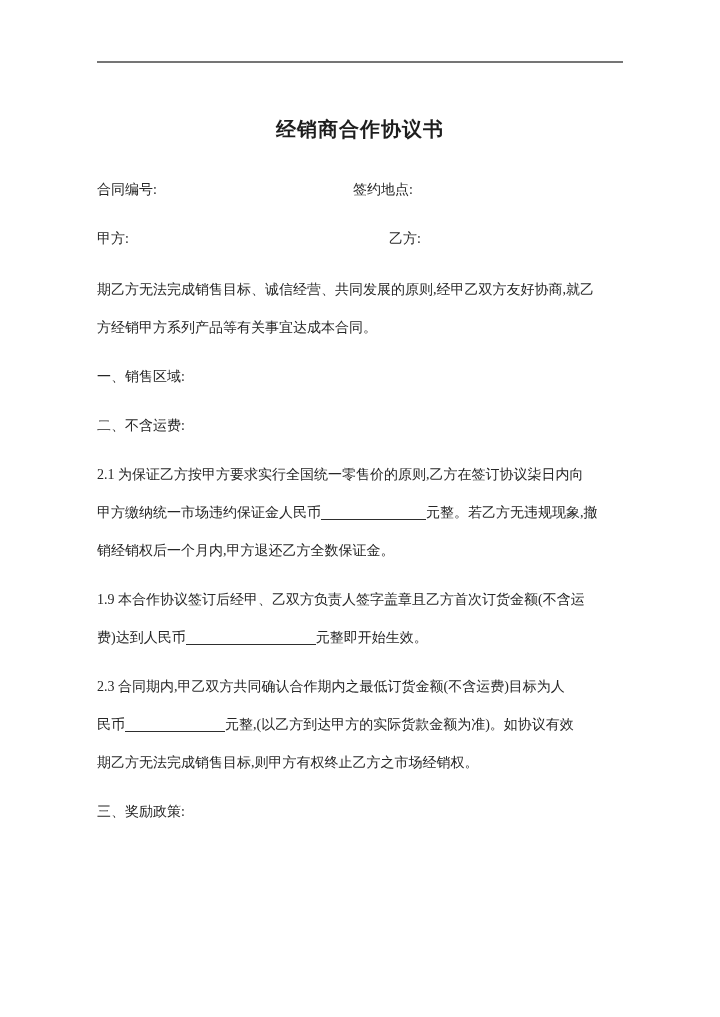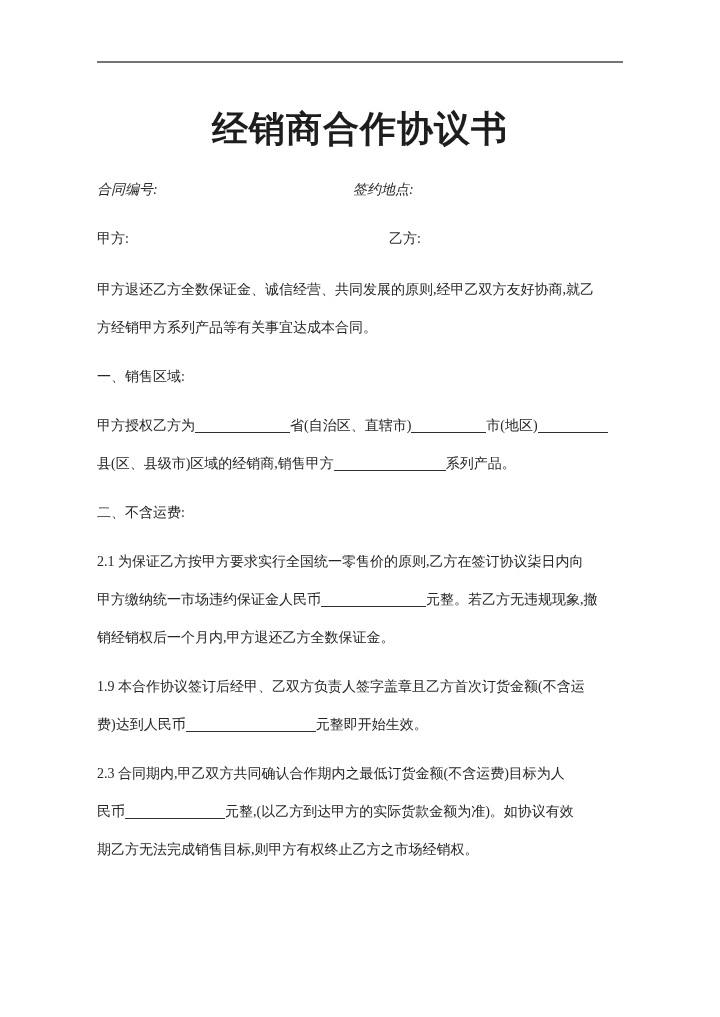--- a/index.html
+++ b/index.html
@@ -24,33 +24,33 @@
     width: 526px;
     height: 2px;
     background: #757575;
   }
   .content {
     padding: 0 97px;
   }
   .doc-title {
     margin: 48px 0 0 0;
     padding-top: 64px; 
-    font-size: 36px;
+    font-size: 20px;
     line-height: 34px;
     font-weight: 700;
     text-align: center;
     letter-spacing: 1px;
     color: #1d1d1d;
   }
   .meta-row {
     display: flex;
     height: 38px;
     line-height: 38px;
   }
-  .meta-row.first { margin-top: 25px; font-style: italic; }
+  .meta-row.first { margin-top: 25px; }
   .meta-row.second { margin-top: 11px; gap: 36px; }
   .meta-cell.col-a { width: 256px; }
   .meta-cell.col-b { flex: 1; }
   #contract-body { margin-top: 13px; }
   .block { margin-bottom: 11px; }
   .line {
     height: 38px;
     line-height: 38px;
     white-space: nowrap;
   }
@@ -71,42 +71,41 @@
     <div class="meta-row first">
       <div class="meta-cell col-a">合同编号:</div>
       <div class="meta-cell col-b">签约地点:</div>
     </div>
     <div class="meta-row second">
       <div class="meta-cell col-a">甲方:</div>
       <div class="meta-cell col-b">乙方:</div>
     </div>
     <div id="contract-body">
         <div class="block para">
-          <div class="line">甲方退还乙方全数保证金、诚信经营、共同发展的原则,经甲乙双方友好协商,就乙</div>
+          <div class="line">期乙方无法完成销售目标、诚信经营、共同发展的原则,经甲乙双方友好协商,就乙</div>
           <div class="line">方经销甲方系列产品等有关事宜达成本合同。</div>
         </div>
         <div class="block heading">
           <div class="line">一、销售区域:</div>
-        </div>
-        <div class="block para">
-          <div class="line">甲方授权乙方为<span class="blank" style="width: 95px;"></span>省(自治区、直辖市)<span class="blank" style="width: 75px;"></span>市(地区)<span class="blank" style="width: 70px;"></span></div>
-          <div class="line">县(区、县级市)区域的经销商,销售甲方<span class="blank" style="width: 112px;"></span>系列产品。</div>
         </div>
         <div class="block heading">
           <div class="line">二、不含运费:</div>
         </div>
         <div class="block para">
           <div class="line">2.1 为保证乙方按甲方要求实行全国统一零售价的原则,乙方在签订协议柒日内向</div>
           <div class="line">甲方缴纳统一市场违约保证金人民币<span class="blank" style="width: 105px;"></span>元整。若乙方无违规现象,撤</div>
           <div class="line">销经销权后一个月内,甲方退还乙方全数保证金。</div>
         </div>
         <div class="block para">
           <div class="line">1.9 本合作协议签订后经甲、乙双方负责人签字盖章且乙方首次订货金额(不含运</div>
           <div class="line">费)达到人民币<span class="blank" style="width: 130px;"></span>元整即开始生效。</div>
         </div>
         <div class="block para">
           <div class="line">2.3 合同期内,甲乙双方共同确认合作期内之最低订货金额(不含运费)目标为人</div>
           <div class="line">民币<span class="blank" style="width: 100px;"></span>元整,(以乙方到达甲方的实际货款金额为准)。如协议有效</div>
           <div class="line">期乙方无法完成销售目标,则甲方有权终止乙方之市场经销权。</div>
         </div>
+        <div class="block heading">
+          <div class="line">三、奖励政策:</div>
+        </div>
       </div>
   </div>
 </div>
 
 </body></html>

